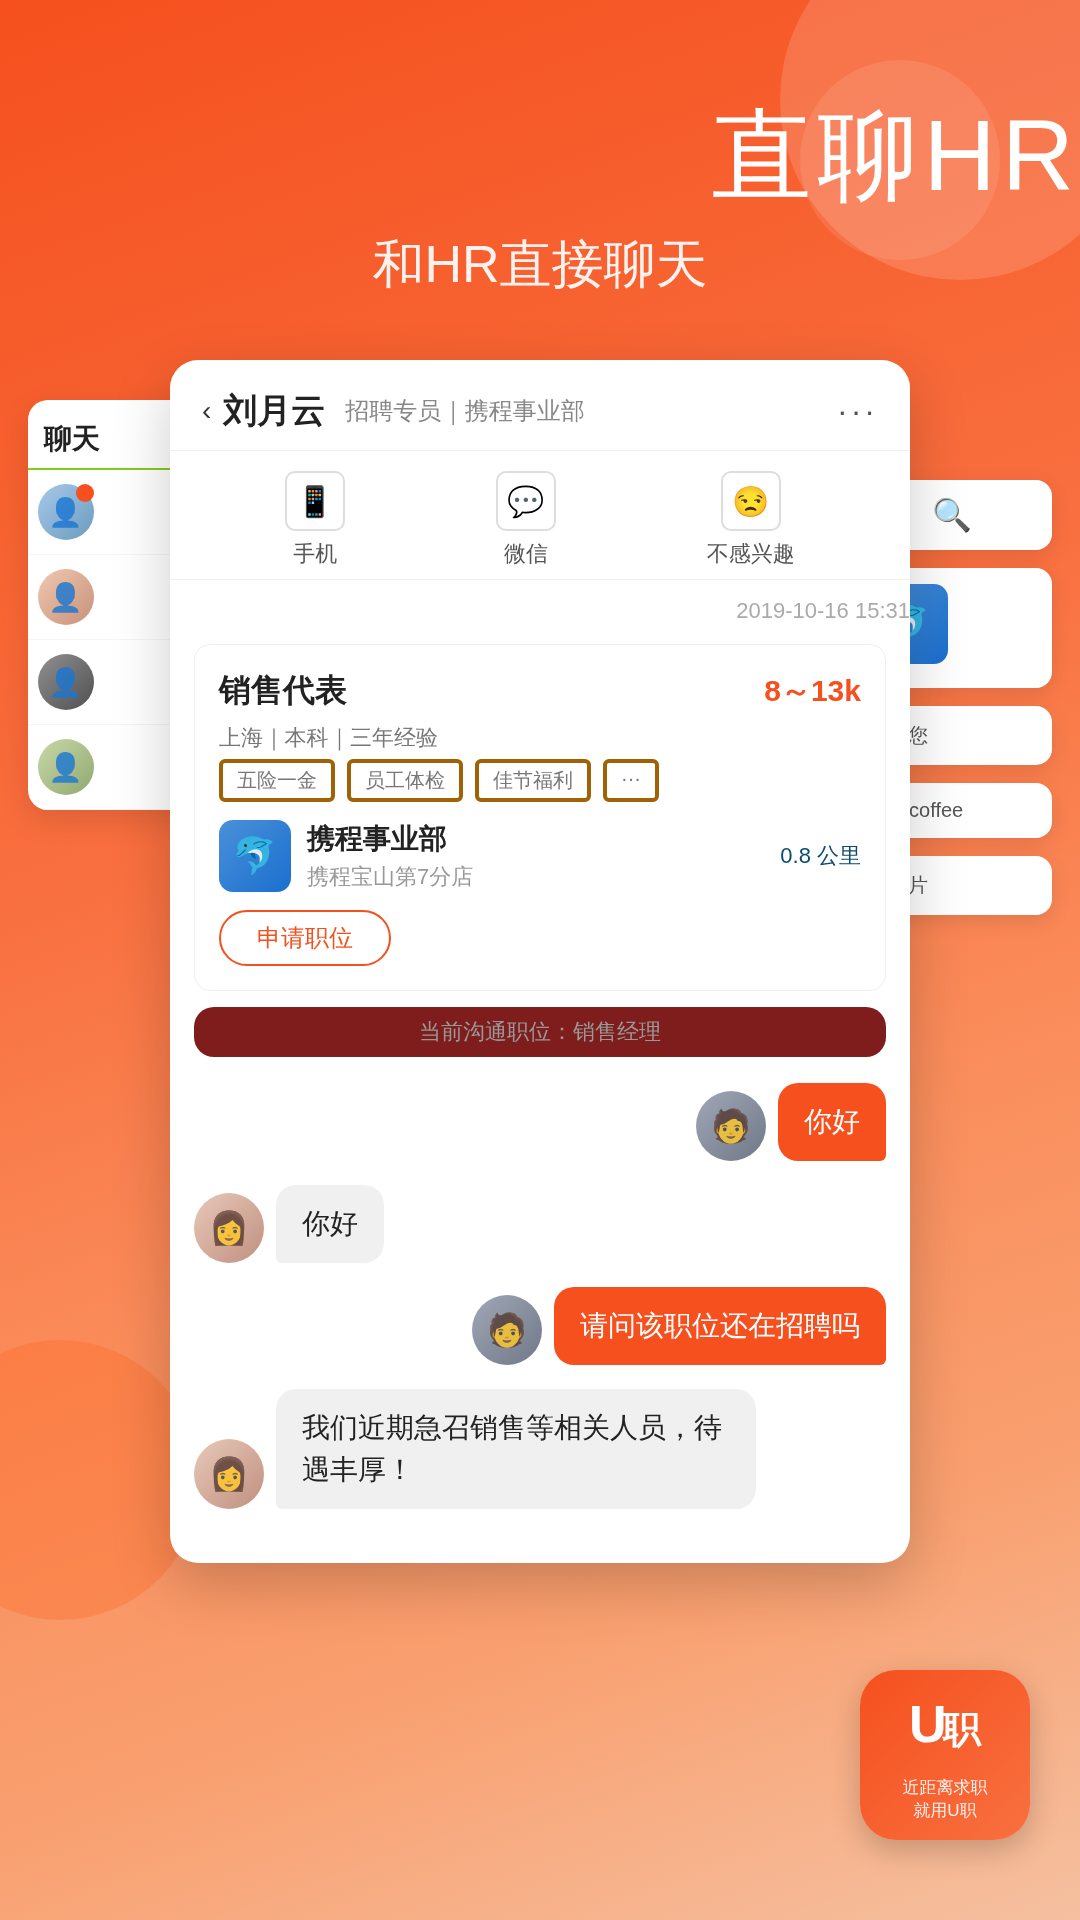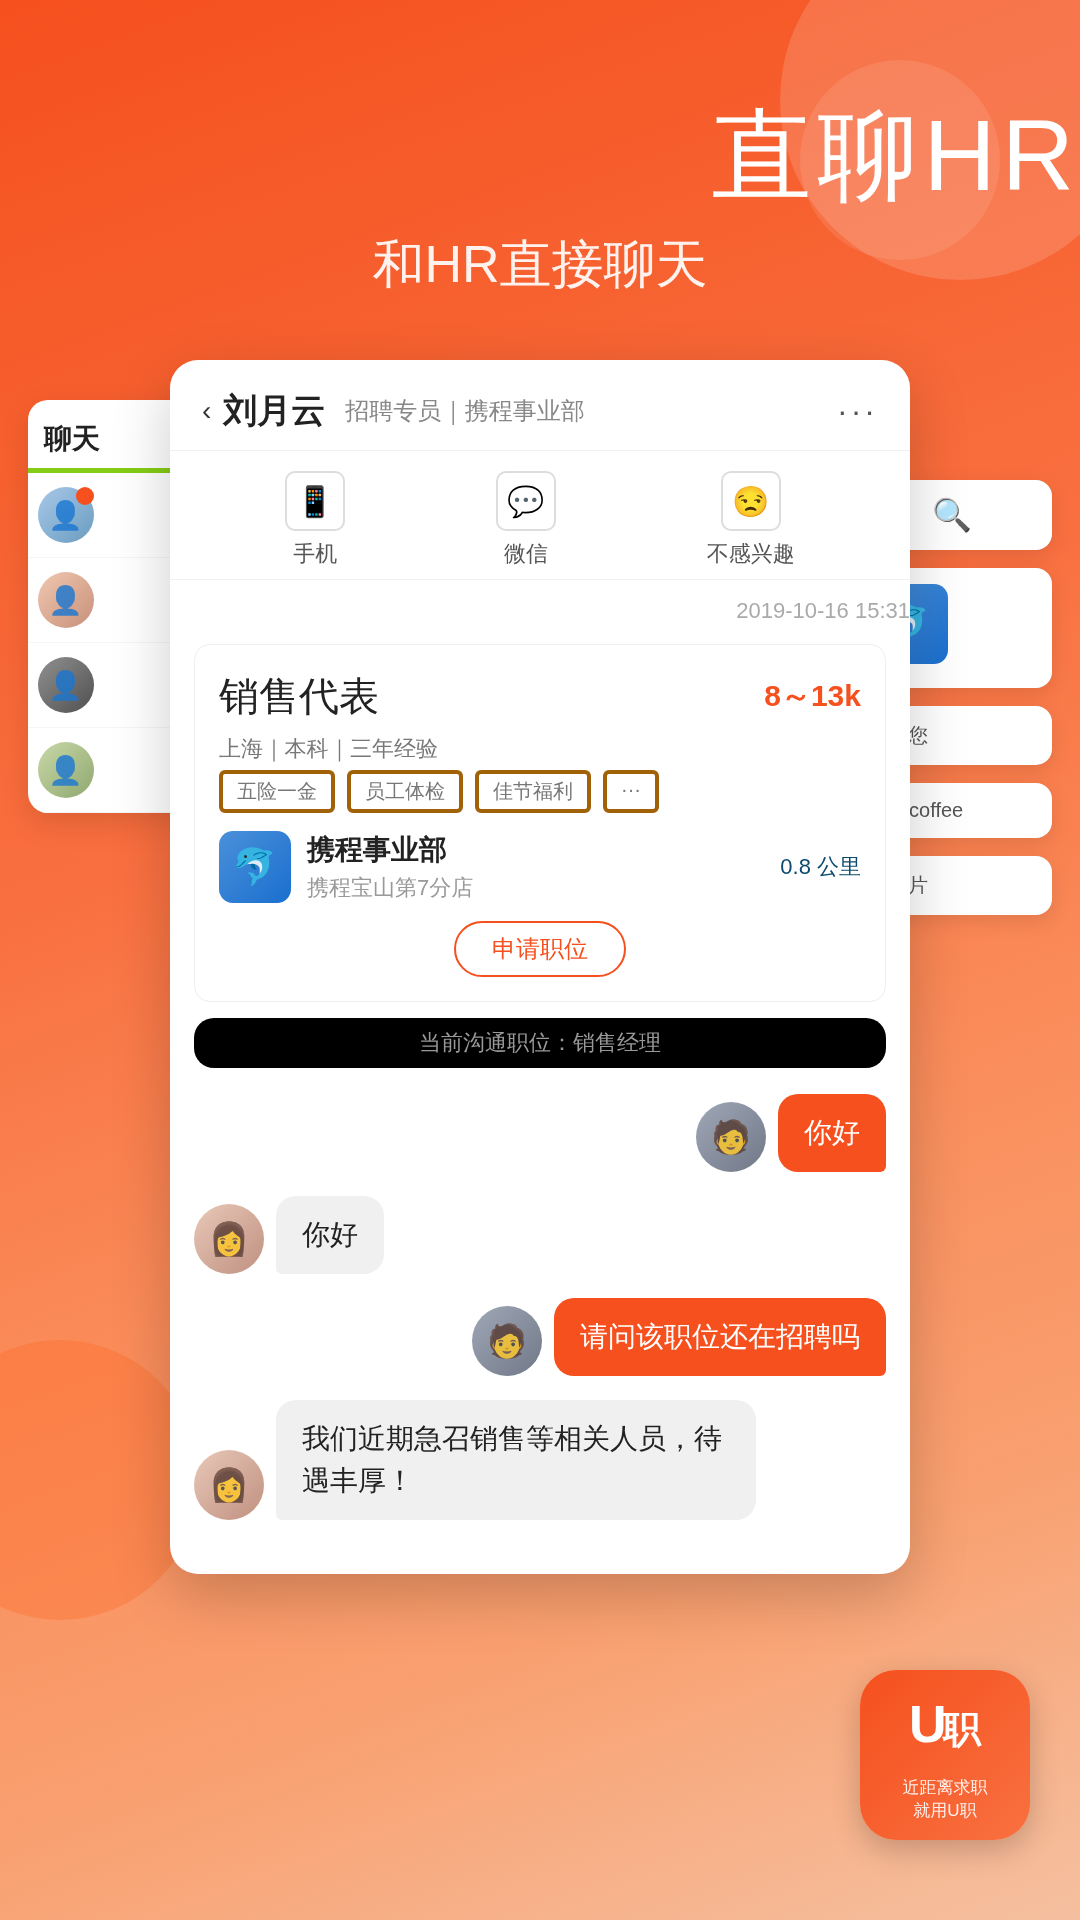--- a/index.html
+++ b/index.html
@@ -152,22 +152,22 @@
       padding: 24px;
       background: #fff;
     }
     .job-card-header {
       display: flex;
       justify-content: space-between;
       align-items: center;
       margin-bottom: 10px;
     }
     .job-title {
-      font-size: 40px;
-      font-weight: 400;
+      font-size: 32px;
+      font-weight: 700;
       color: #222;
     }
     .job-salary {
       font-size: 30px;
       font-weight: 700;
       color: #f5501e;
     }
     .job-meta {
       font-size: 22px;
       color: #777;
@@ -216,40 +216,40 @@
     .company-sub {
       font-size: 22px;
       color: #999;
     }
     .company-distance {
       font-size: 22px;
       color: #0c4a6e;
     }
     .job-actions {
       display: flex;
-      justify-content: center;
+      justify-content: flex-start;
       gap: 28px;
       margin-top: 18px;
     }
     .job-btn {
       border: 2px solid #f5501e;
       border-radius: 30px;
       padding: 10px 36px;
       font-size: 24px;
       color: #f5501e;
       background: #fff;
       cursor: pointer;
     }
 
     
     .position-notice {
       text-align: center;
       font-size: 22px;
       color: #999;
-      background: #000000;
+      background: #7f1d1d;
       margin: 0 24px 16px;
       border-radius: 20px;
       padding: 10px 20px;
     }
 
     
     .chat-area {
       padding: 10px 24px 30px;
     }
     .msg-row {
@@ -297,21 +297,21 @@
       border-radius: 20px;
       z-index: 5;
       box-shadow: 0 10px 30px rgba(0,0,0,0.12);
       overflow: hidden;
     }
     .bg-panel-header {
       padding: 20px 16px 10px;
       font-size: 28px;
       font-weight: 700;
       color: #222;
-      border-bottom: 5px solid #84cc16;
+      border-bottom: 2px solid #84cc16;
     }
     .bg-list-item {
       display: flex;
       align-items: center;
       padding: 14px 10px;
       border-bottom: 1px solid #f5f5f5;
       gap: 10px;
     }
     .bg-avatar {
       width: 56px;

